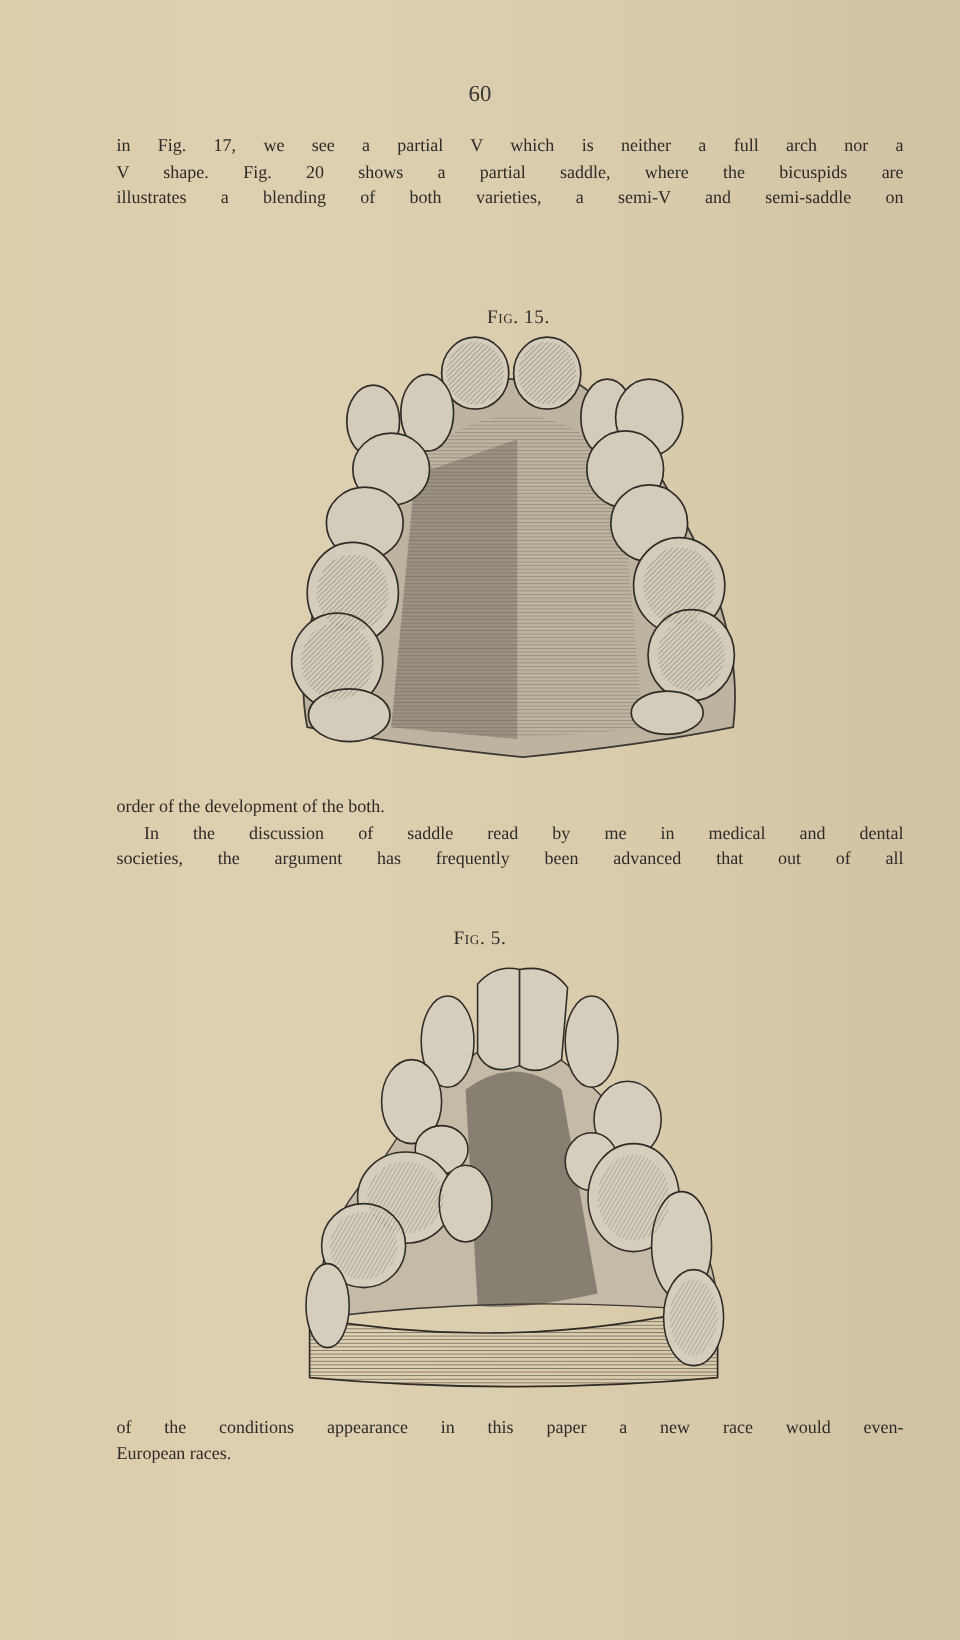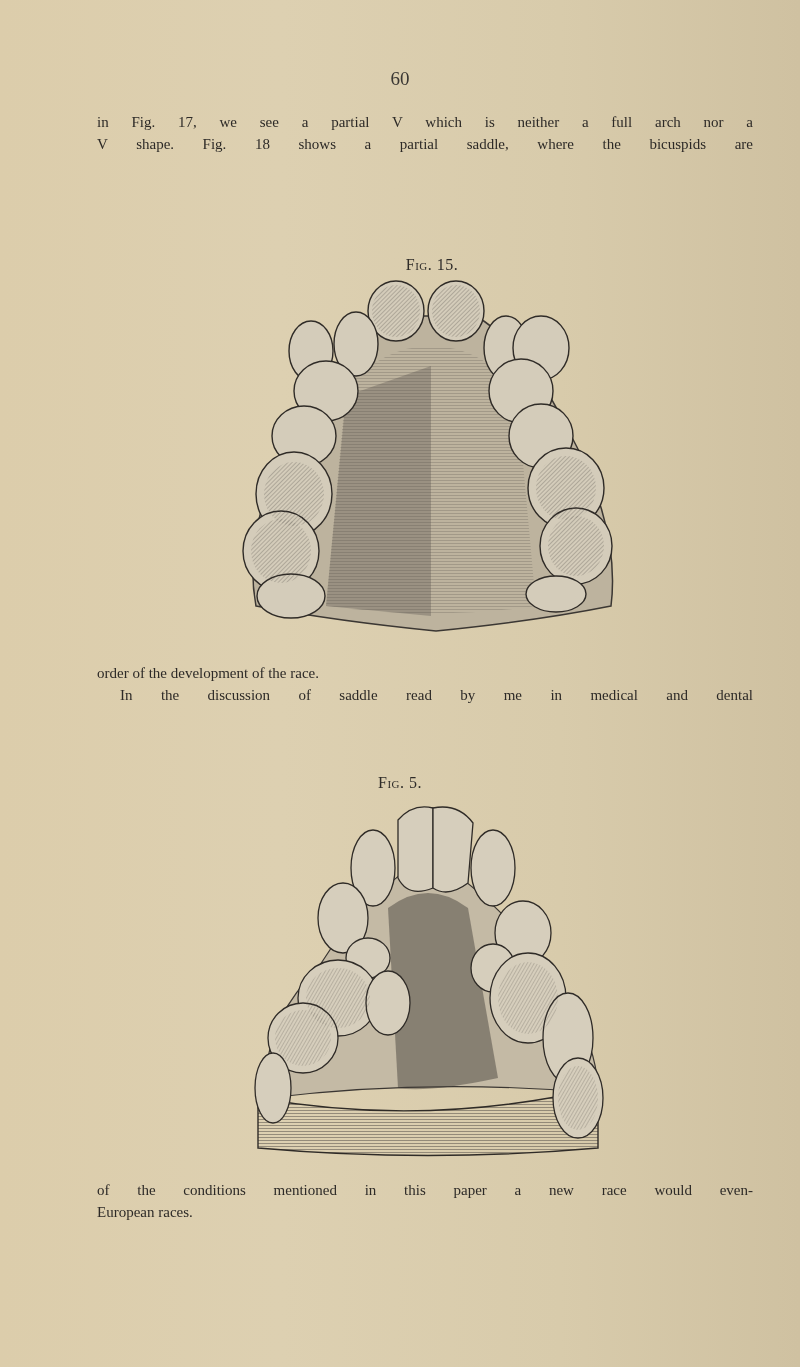--- a/index.html
+++ b/index.html
@@ -31,21 +31,22 @@
   .figure { position:absolute; }
   svg { display:block; }
 </style>
 </head>
 <body>
 
 <div class="page-number">60</div>
 
 <div class="para" style="top:112px;">
   <span class="line">in Fig. 17, we see a partial V which is neither a full arch nor a</span>
-  <span class="line">V shape.  Fig. 18 shows a partial saddle, where the bicuspids are</span>
+  <span class="line">V shape.  Fig. 20 shows a partial saddle, where the bicuspids are</span>
+  <span class="line">illustrates a blending of both varieties, a semi-V and semi-saddle on</span>
 </div>
 
 <div class="caption" style="top:256px;padding-left:32px;">Fig. 15.</div>
 
 <div class="figure" style="left:236px; top:276px; width:390px; height:372px;">
   <svg width="390" height="372" viewBox="0 0 390 372">
     <defs>
       <pattern id="hatch1" width="3" height="3" patternUnits="userSpaceOnUse" patternTransform="rotate(90)">
         <line x1="0" y1="0" x2="0" y2="3" stroke="#5a5550" stroke-width="1"></line>
       </pattern>
@@ -82,22 +83,23 @@
       <ellipse cx="220" cy="35" rx="24" ry="26"></ellipse>
       <ellipse cx="58" cy="218" rx="30" ry="32"></ellipse>
       <ellipse cx="330" cy="212" rx="30" ry="32"></ellipse>
       <ellipse cx="45" cy="275" rx="30" ry="32"></ellipse>
       <ellipse cx="340" cy="270" rx="28" ry="30"></ellipse>
     </g>
   </svg>
 </div>
 
 <div class="para" style="top:663px;">
-  <span class="line last">order of the development of the race.</span>
+  <span class="line last">order of the development of the both.</span>
   <span class="line indent">In the discussion of saddle read by me in medical and dental</span>
+  <span class="line">societies, the argument has frequently been advanced that out of all</span>
 </div>
 
 <div class="caption" style="top:774px;">Fig. 5.</div>
 
 <div class="figure" style="left:248px; top:798px; width:360px; height:362px;">
   <svg width="360" height="362" viewBox="0 0 360 362">
     <defs>
       <pattern id="hatch3" width="3" height="3" patternUnits="userSpaceOnUse" patternTransform="rotate(90)">
         <line x1="0" y1="0" x2="0" y2="3" stroke="#4d4843" stroke-width="1"></line>
       </pattern>
@@ -132,15 +134,15 @@
     <g fill="url(#hatch4)" opacity="0.55">
       <ellipse cx="90" cy="200" rx="32" ry="30"></ellipse>
       <ellipse cx="280" cy="200" rx="30" ry="36"></ellipse>
       <ellipse cx="55" cy="240" rx="28" ry="28"></ellipse>
       <ellipse cx="330" cy="300" rx="20" ry="32"></ellipse>
     </g>
   </svg>
 </div>
 
 <div class="para" style="top:1180px;">
-  <span class="line">of the conditions mentioned in this paper a new race would even-</span>
+  <span class="line">of the conditions appearance in this paper a new race would even-</span>
   <span class="line last">European races.</span>
 </div>
 
 </body></html>

